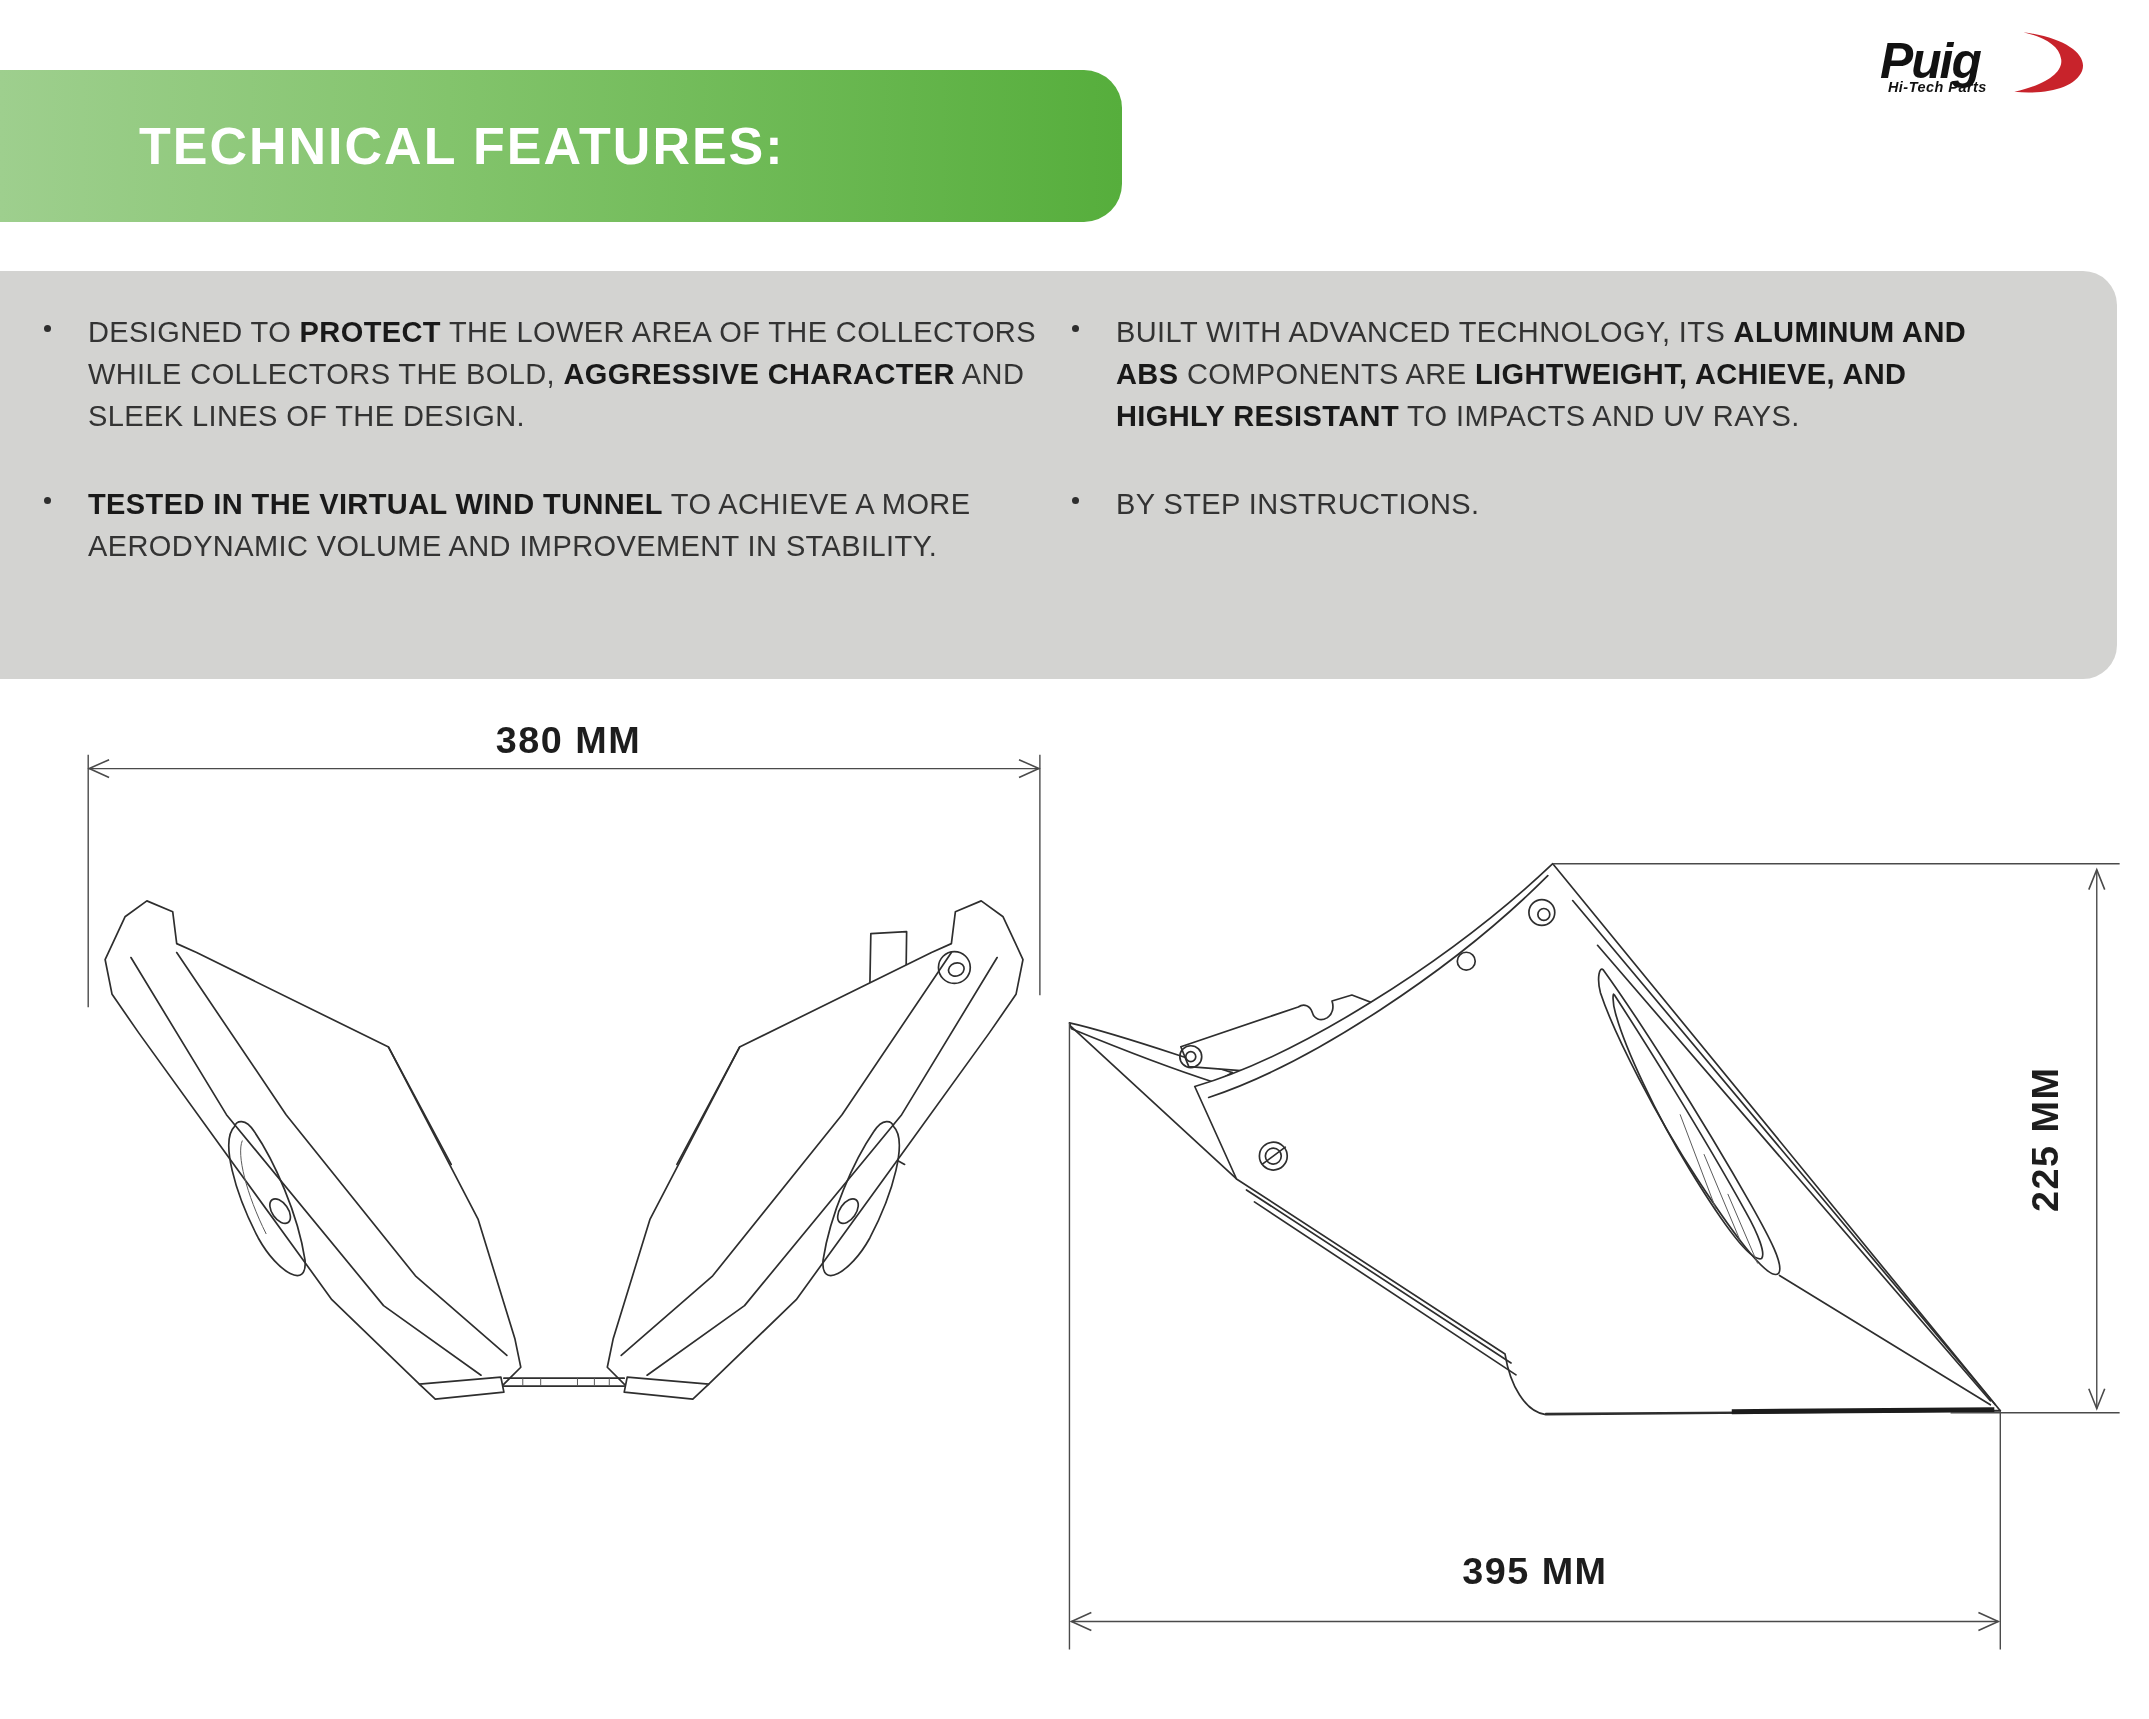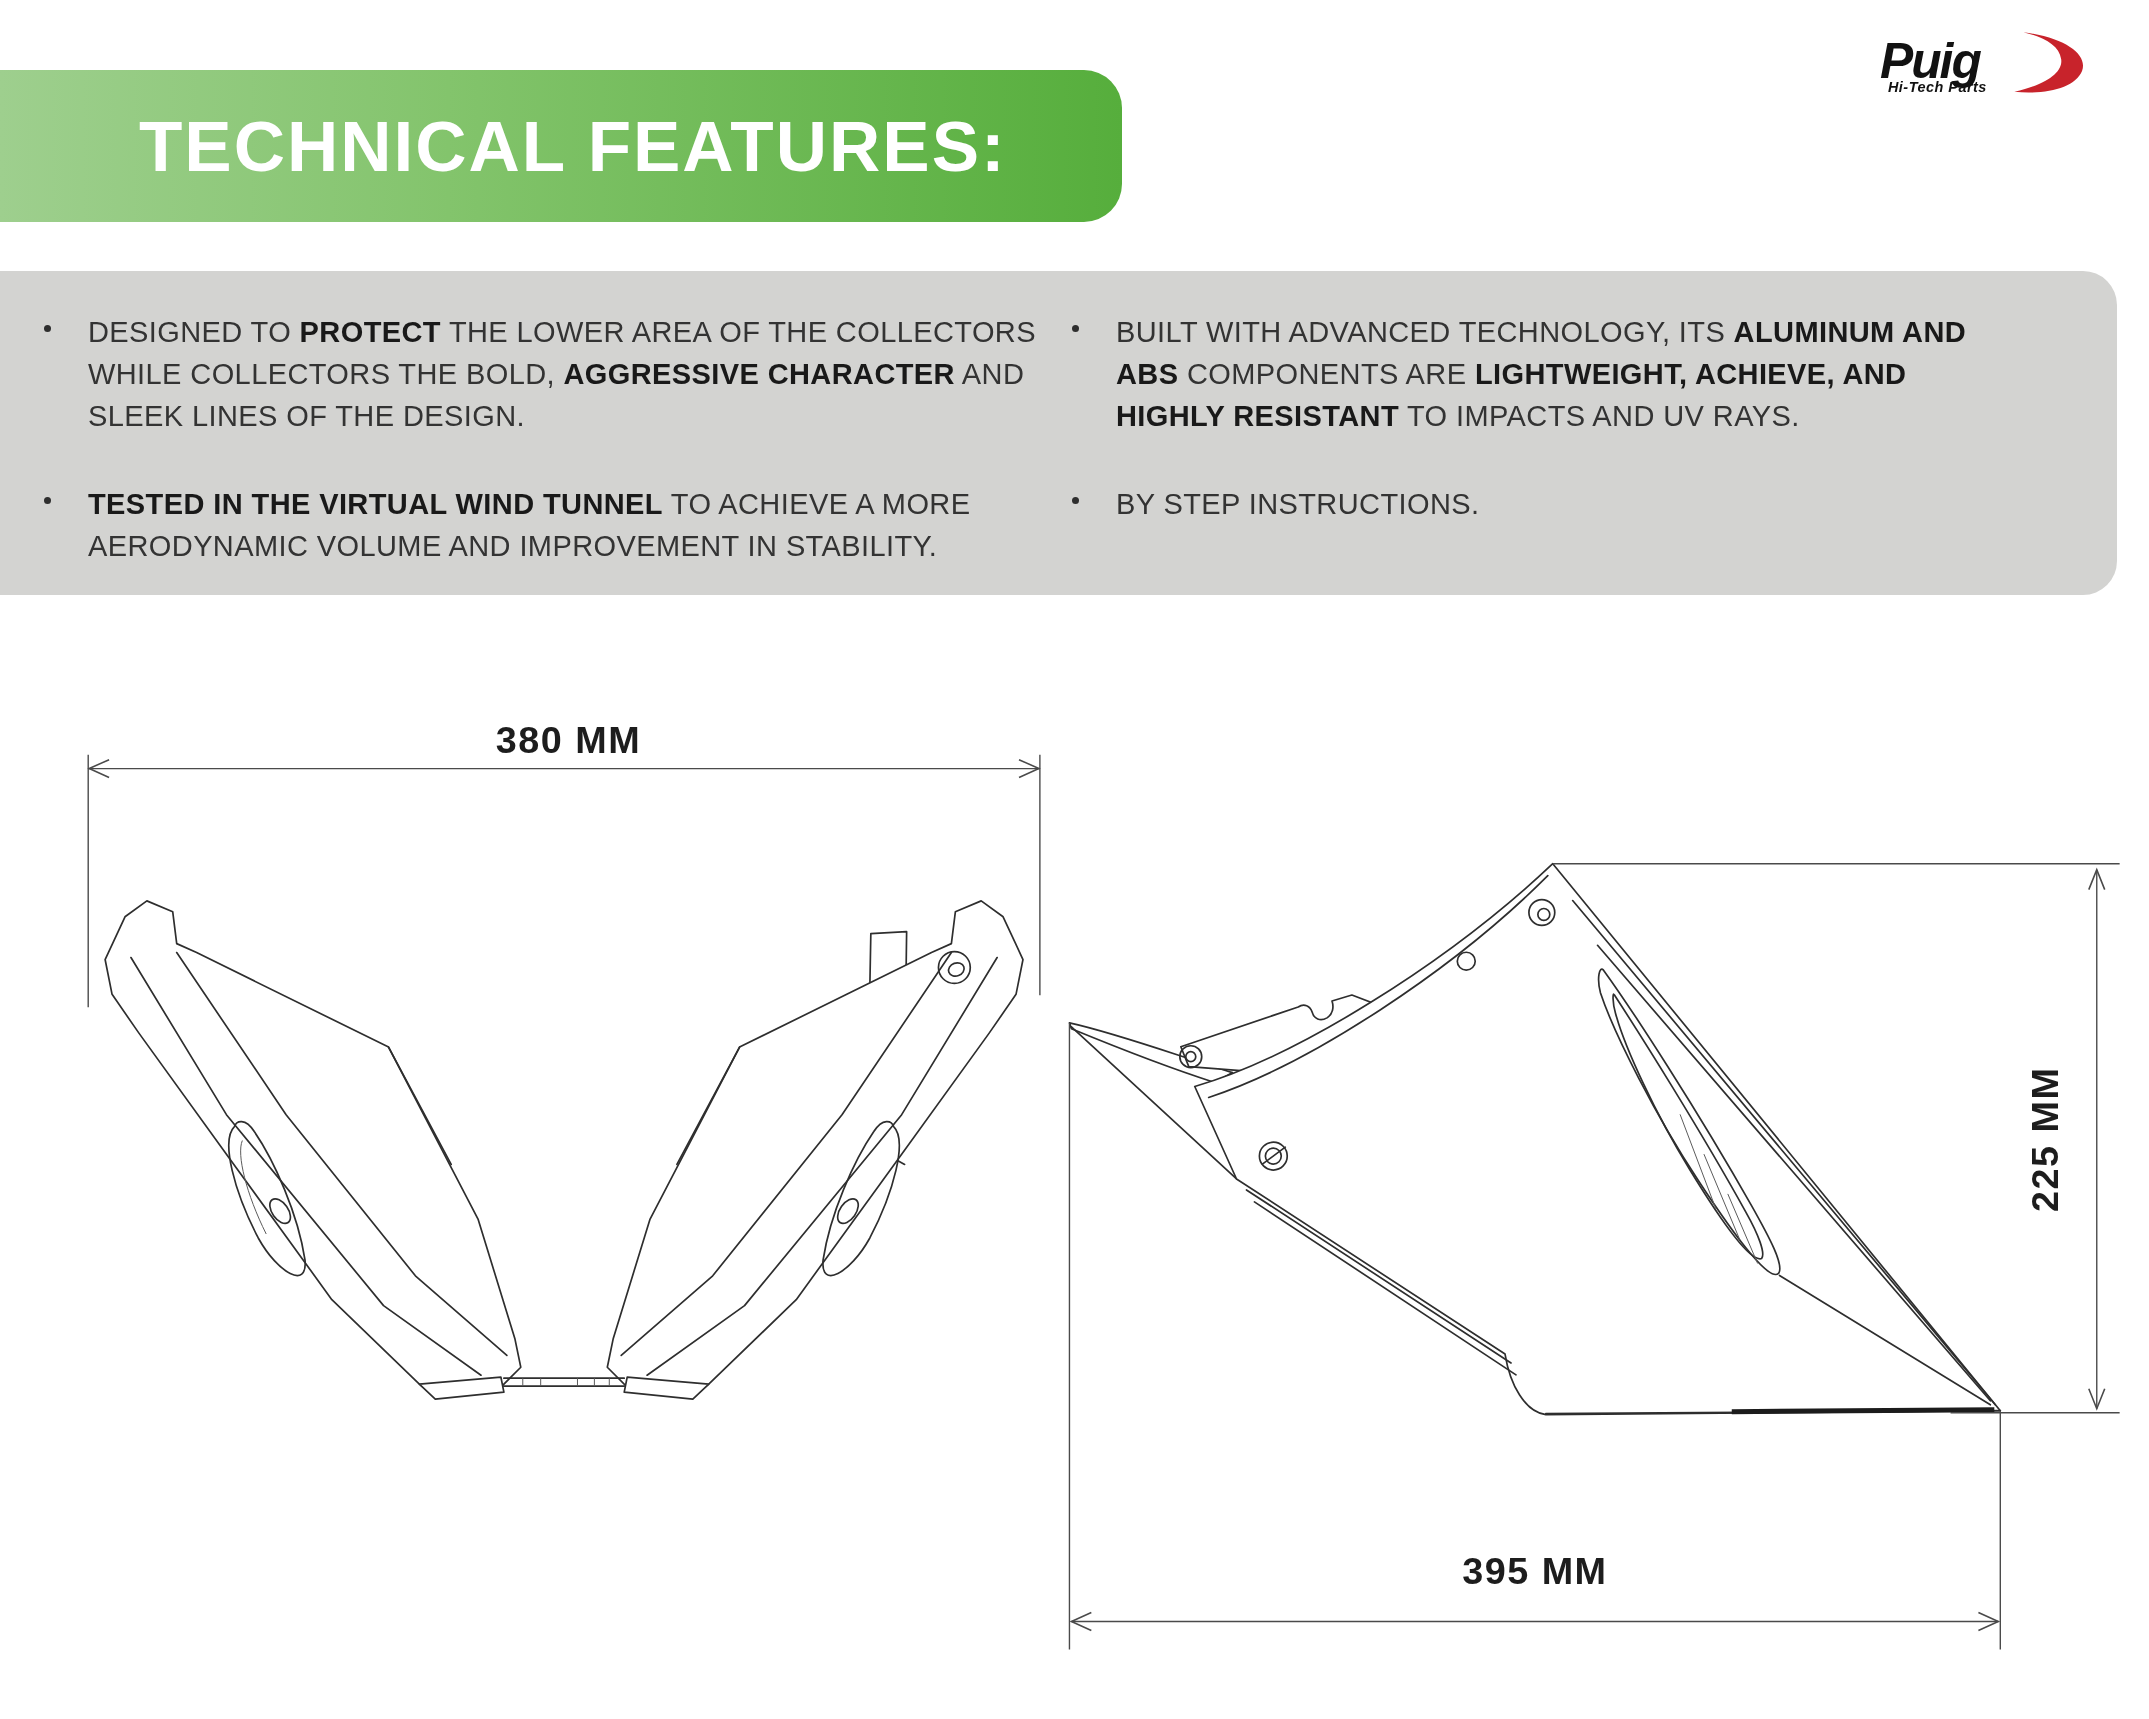--- a/index.html
+++ b/index.html
@@ -8,27 +8,27 @@
     font-family:"Liberation Sans", sans-serif;
   }
   
   #banner{
     position:absolute;left:0;top:70px;width:1122px;height:152px;
     background:linear-gradient(90deg,#9ecf8e 0%,#83c46c 40%,#56ae3c 100%);
     border-radius:0 38px 38px 0;
     display:flex;align-items:center;
   }
   #banner .title{
-    padding-left:139px;color:#ffffff;font-size:71px;font-weight:700;
+    padding-left:139px;color:#ffffff;font-size:52px;font-weight:700;
     letter-spacing:2px;white-space:nowrap;
   }
   #logo{position:absolute;left:1876px;top:30px;width:214px;height:64px;}
   
   #panel{
-    position:absolute;left:0;top:271px;width:2117px;height:324px;
+    position:absolute;left:0;top:271px;width:2117px;height:408px;
     background:#d3d3d1;border-radius:0 34px 34px 0;
   }
   .col{position:absolute;top:40px;}
   .col.left{left:88px;width:985px;}
   .col.right{left:1116px;width:945px;}
   .bullet{position:relative;margin:0 0 46px 0;}
   .bullet:last-child{margin-bottom:2px;}
   .dot{
     position:absolute;left:-44px;top:14px;width:7px;height:7px;border-radius:50%;
     background:#2e2e2e;

